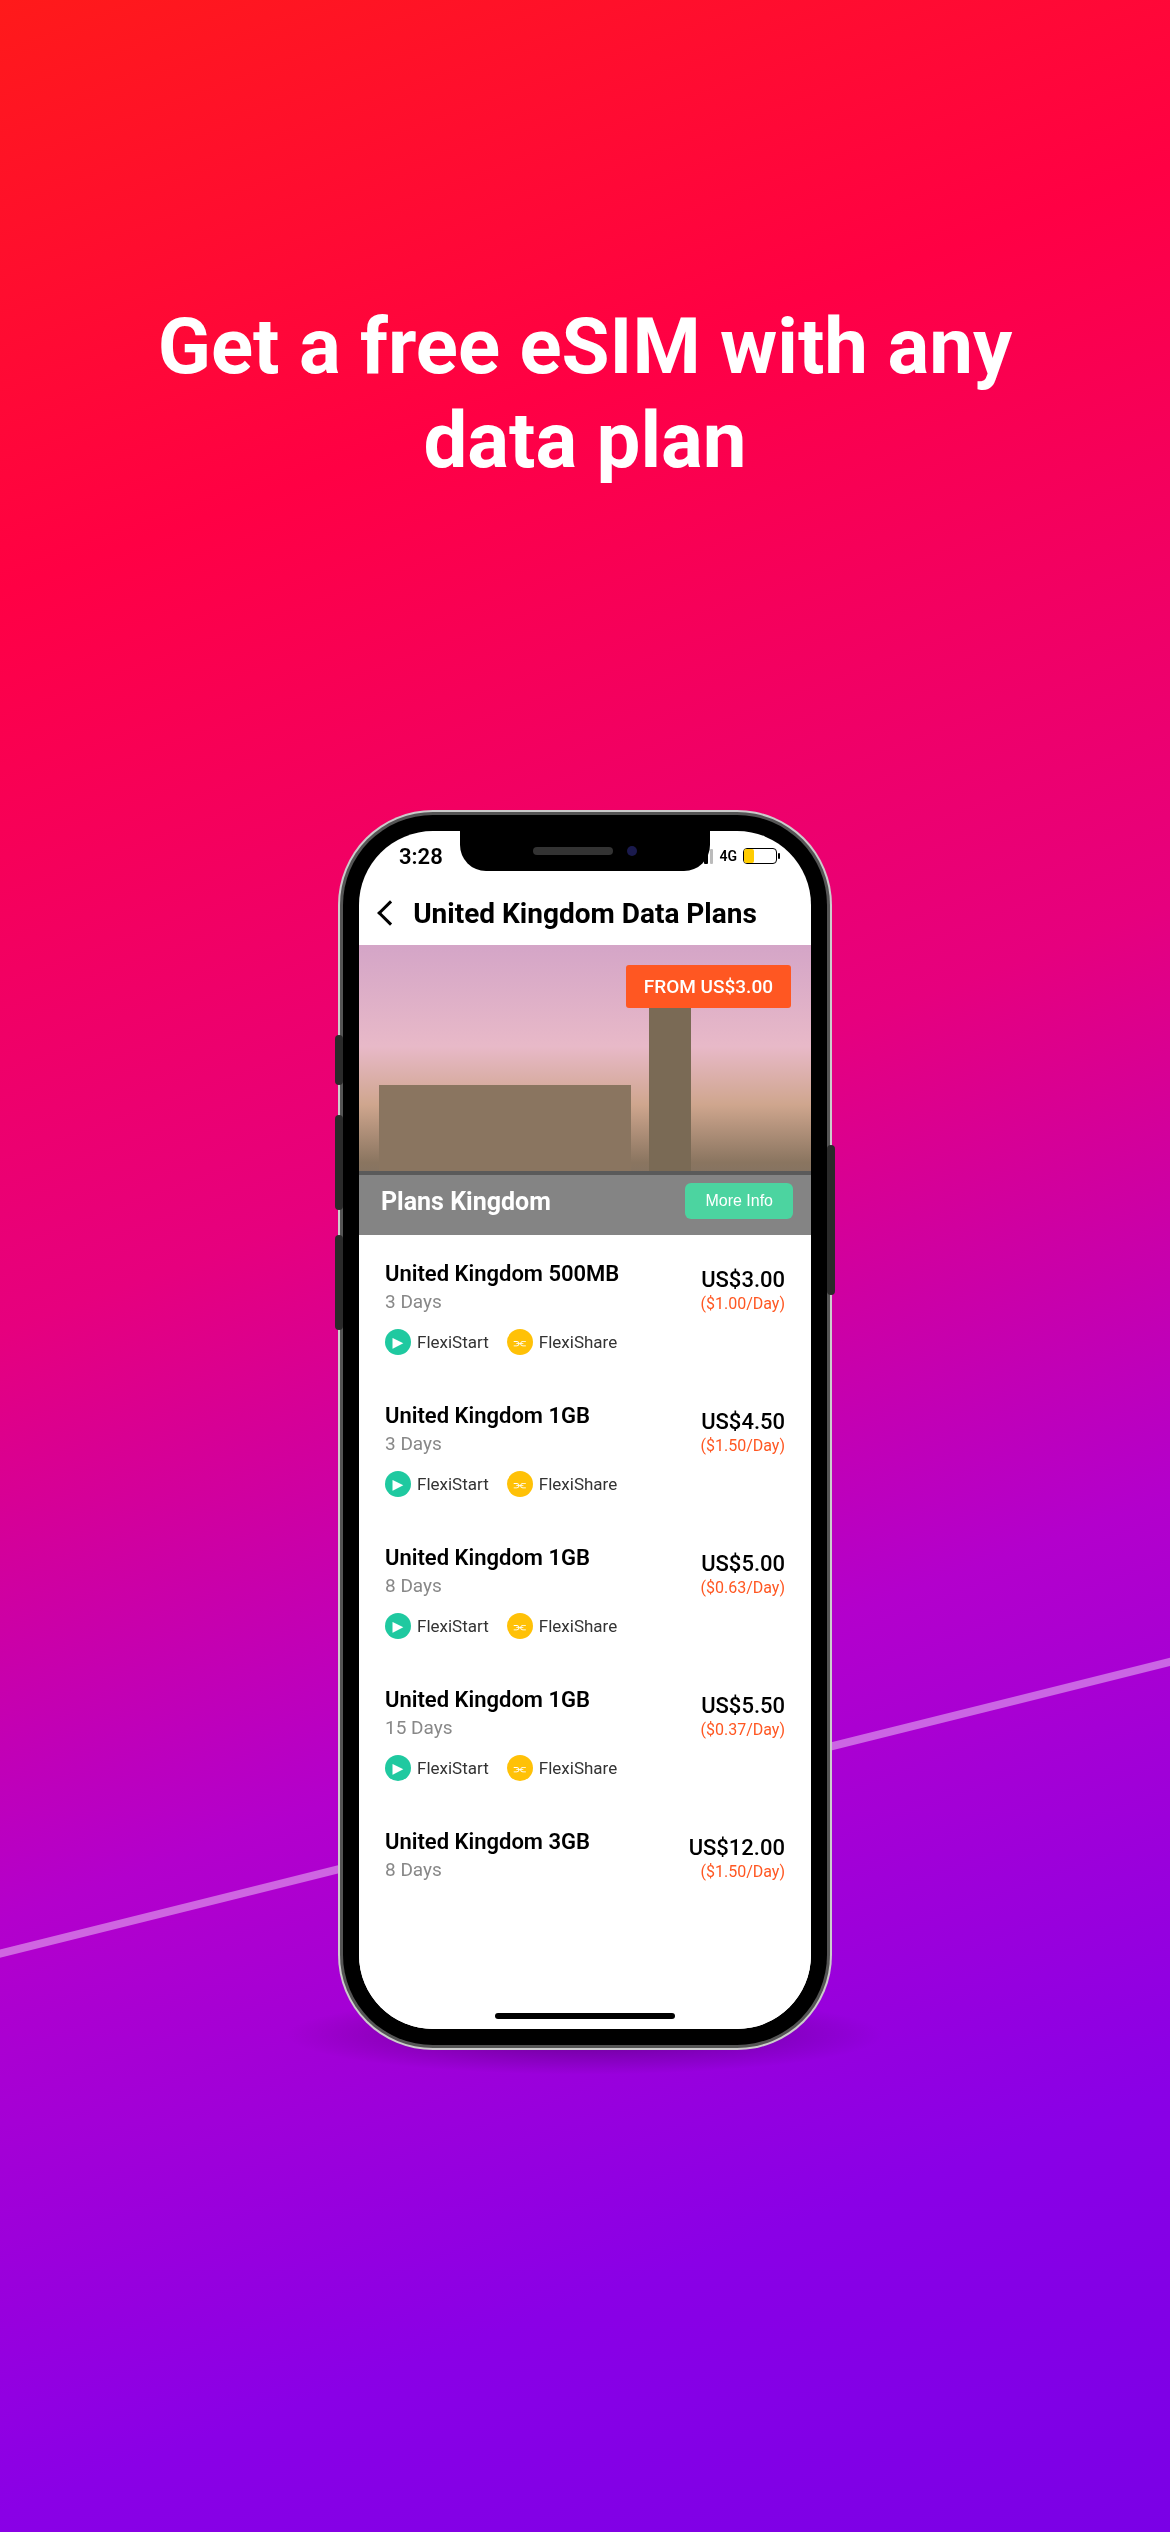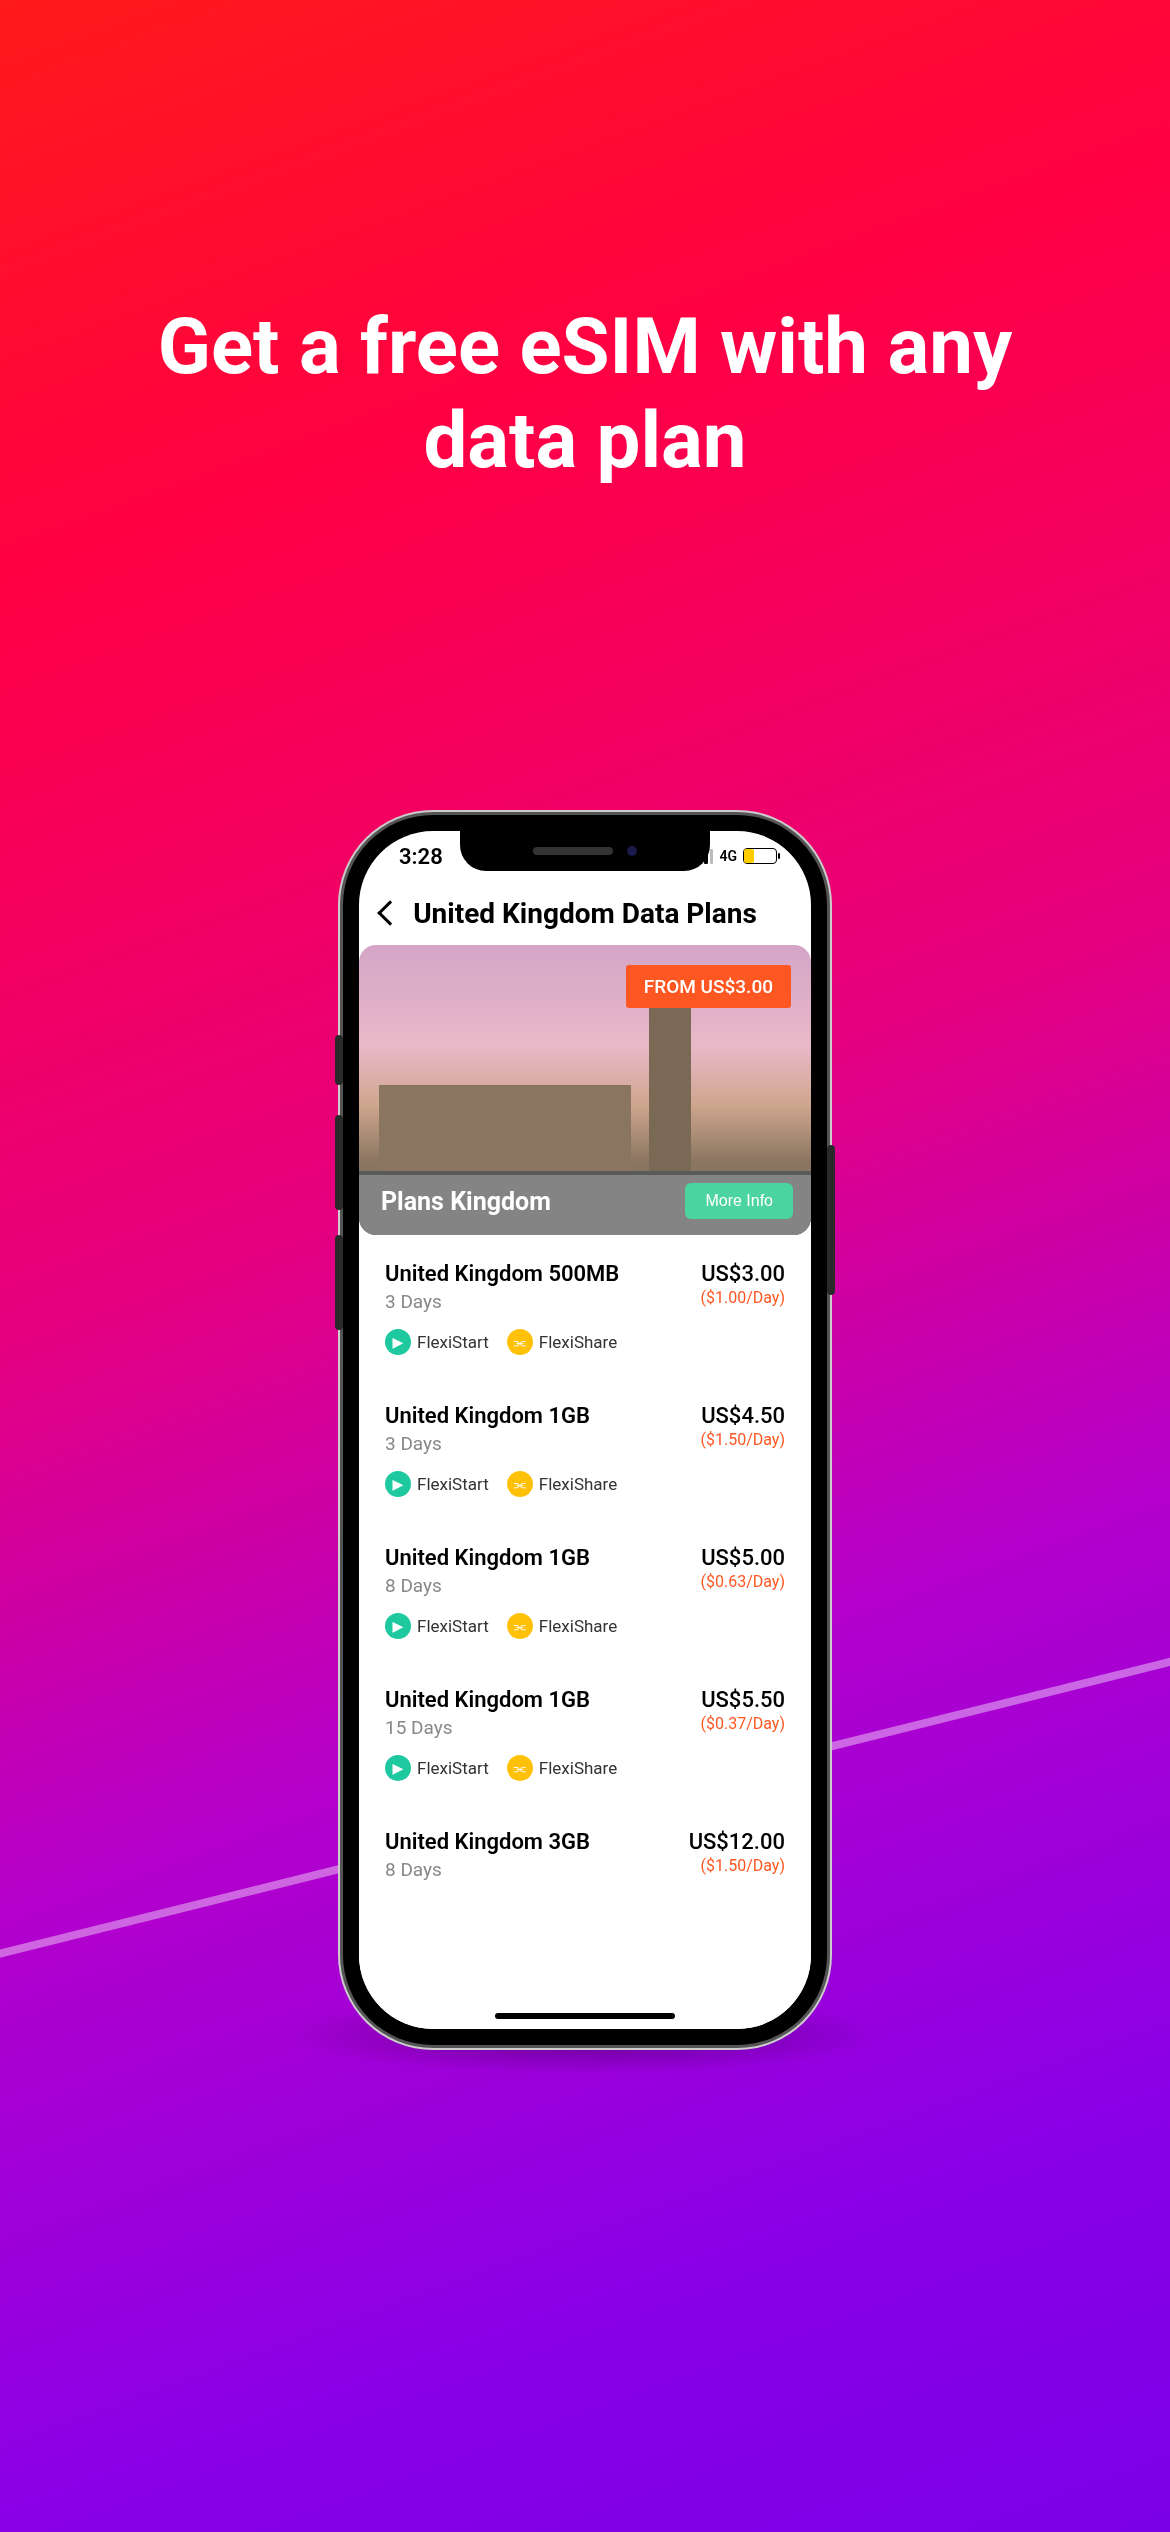--- a/index.html
+++ b/index.html
@@ -138,21 +138,20 @@
     text-align: center;
     font-size: 28px;
     font-weight: 700;
     color: #000;
   }
   .hero {
     height: 290px;
     background: linear-gradient(to bottom, #d4a5c7 0%, #e8b9c8 35%, #cfa68e 55%, #8a7560 75%, #6a6a6a 100%);
     position: relative;
     overflow: hidden;
-    border-radius: 17px;
   }
   .skyline {
     position: absolute;
     bottom: 60px;
     left: 0;
     right: 0;
     height: 150px;
   }
   .tower {
     position: absolute;
@@ -232,21 +231,21 @@
     background: #fff;
     height: 796px;
     overflow: hidden;
   }
   .plan-item {
     padding: 26px 26px 22px;
   }
   .plan-row {
     display: flex;
     justify-content: space-between;
-    align-items: flex-start;
+    align-items: flex-end;
   }
   .plan-name {
     font-size: 22px;
     font-weight: 600;
     color: #000;
   }
   .plan-duration {
     font-size: 19px;
     color: #888;
     margin-top: 4px;

